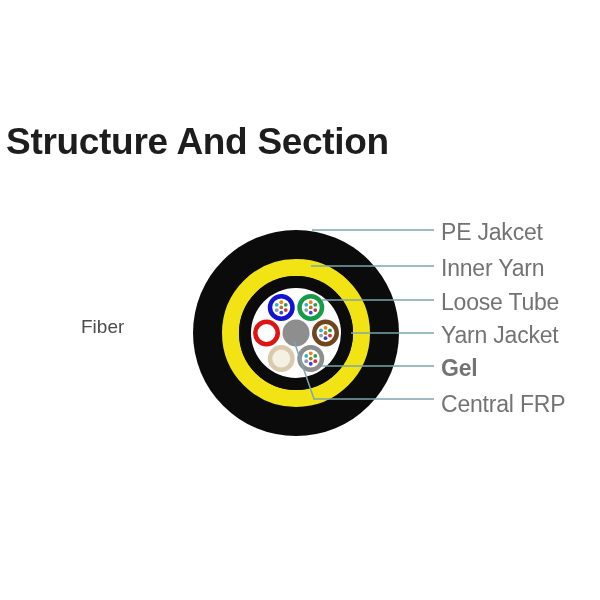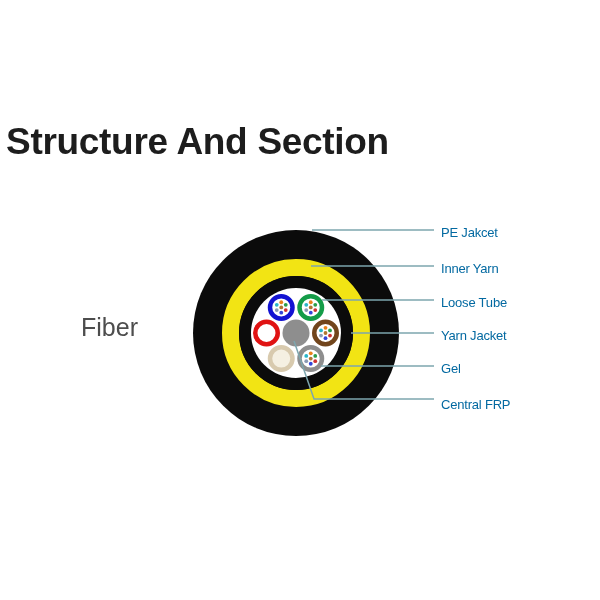--- a/index.html
+++ b/index.html
@@ -7,26 +7,26 @@
     position:relative;width:600px;height:600px;background:#ffffff;
     overflow:hidden;font-family:"Liberation Sans",sans-serif;
   }
   .title{
     position:absolute;left:6px;top:121px;width:600px;text-align:left;
     font-size:37px;font-weight:bold;letter-spacing:-0.3px;color:#1d1d1d;
     white-space:nowrap;
   }
   .side-label{
     position:absolute;left:81px;top:327px;transform:translateY(-50%);
-    font-size:25px;color:#4d4d4d;white-space:nowrap;
+    font-size:19px;color:#4d4d4d;white-space:nowrap;
   }
   .diagram-svg{position:absolute;left:0;top:0;}
   .ann-label{
     position:absolute;transform:translateY(-50%);
-    font-size:13px;letter-spacing:-0.2px;color:#0369a1;white-space:nowrap;
+    font-size:23px;letter-spacing:-0.2px;color:#737373;white-space:nowrap;
   }
 </style>
 </head>
 <body>
 
 <div class="stage">
   <div class="title">Structure And Section</div>
   <div class="side-label">Fiber</div>
   <svg class="diagram-svg" width="600" height="600" viewBox="0 0 600 600">
       <circle cx="296" cy="333" r="103" fill="#0b0b0b"></circle>
@@ -85,16 +85,16 @@
       <polyline points="322,300 434,300" fill="none" stroke="#7da6ae" stroke-width="1.5"></polyline>
       <polyline points="351,333 434,333" fill="none" stroke="#7da6ae" stroke-width="1.5"></polyline>
       <polyline points="321,366 434,366" fill="none" stroke="#7da6ae" stroke-width="1.5"></polyline>
       <polyline points="294,341 314,399 434,399" fill="none" stroke="#7da6ae" stroke-width="1.5"></polyline>
     </svg>
   <div id="ann-layer">
       <div class="ann-label" style="left: 441px; top: 232px;">PE Jakcet</div>
       <div class="ann-label" style="left: 441px; top: 268px;">Inner Yarn</div>
       <div class="ann-label" style="left: 441px; top: 302px;">Loose Tube</div>
       <div class="ann-label" style="left: 441px; top: 335px;">Yarn Jacket</div>
-      <div class="ann-label" style="left: 441px; top: 368px;">Gel</div>
+      <div class="ann-label" style="left: 441px; top: 368px; font-weight: bold;">Gel</div>
       <div class="ann-label" style="left: 441px; top: 404px;">Central FRP</div>
     </div>
 </div>
 
 </body></html>

